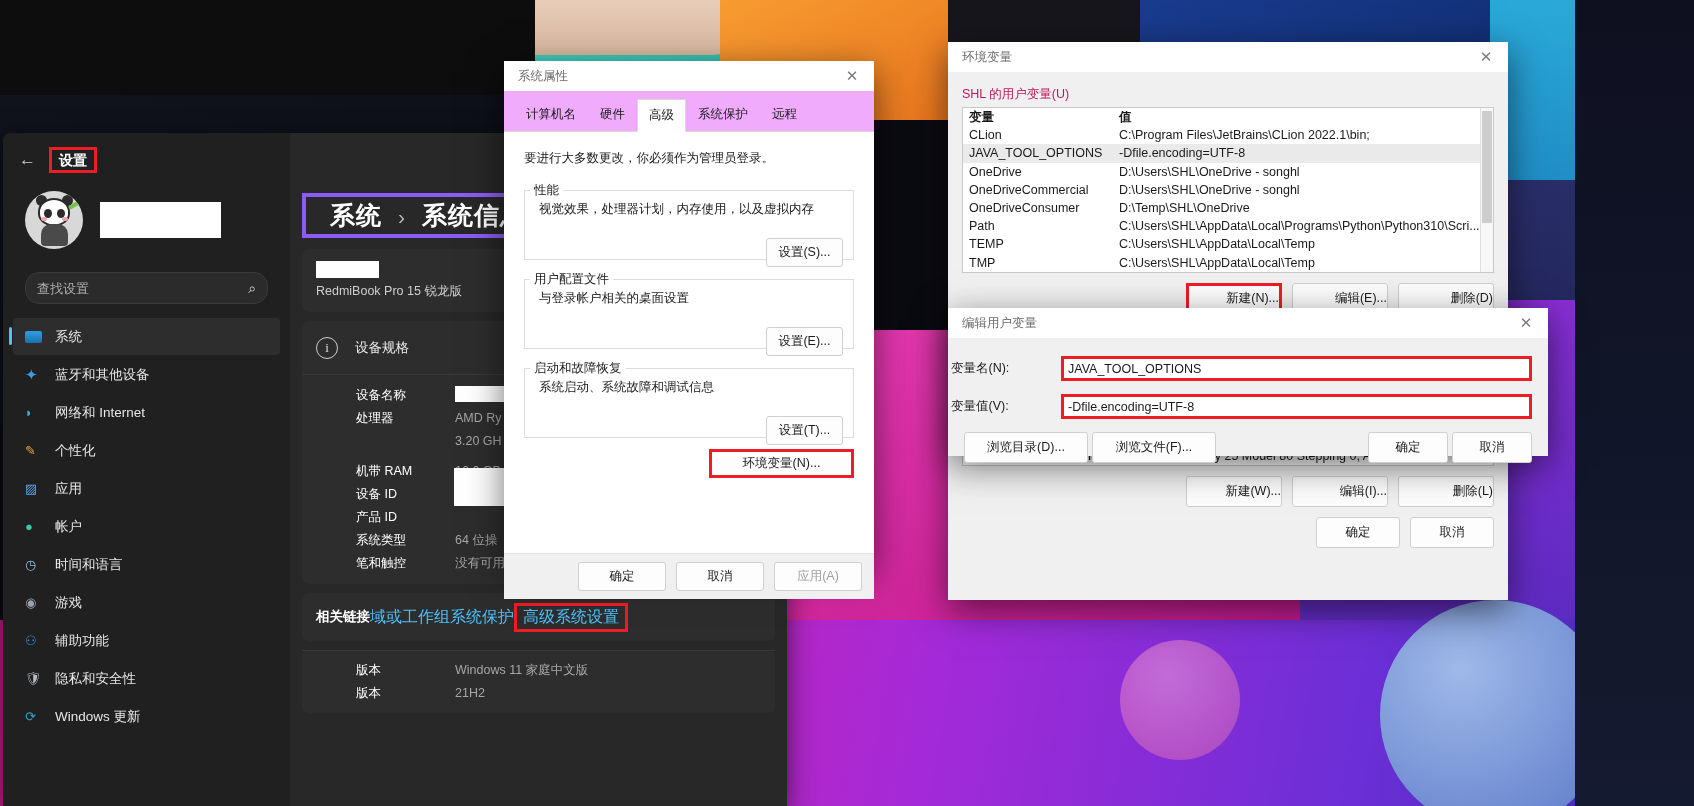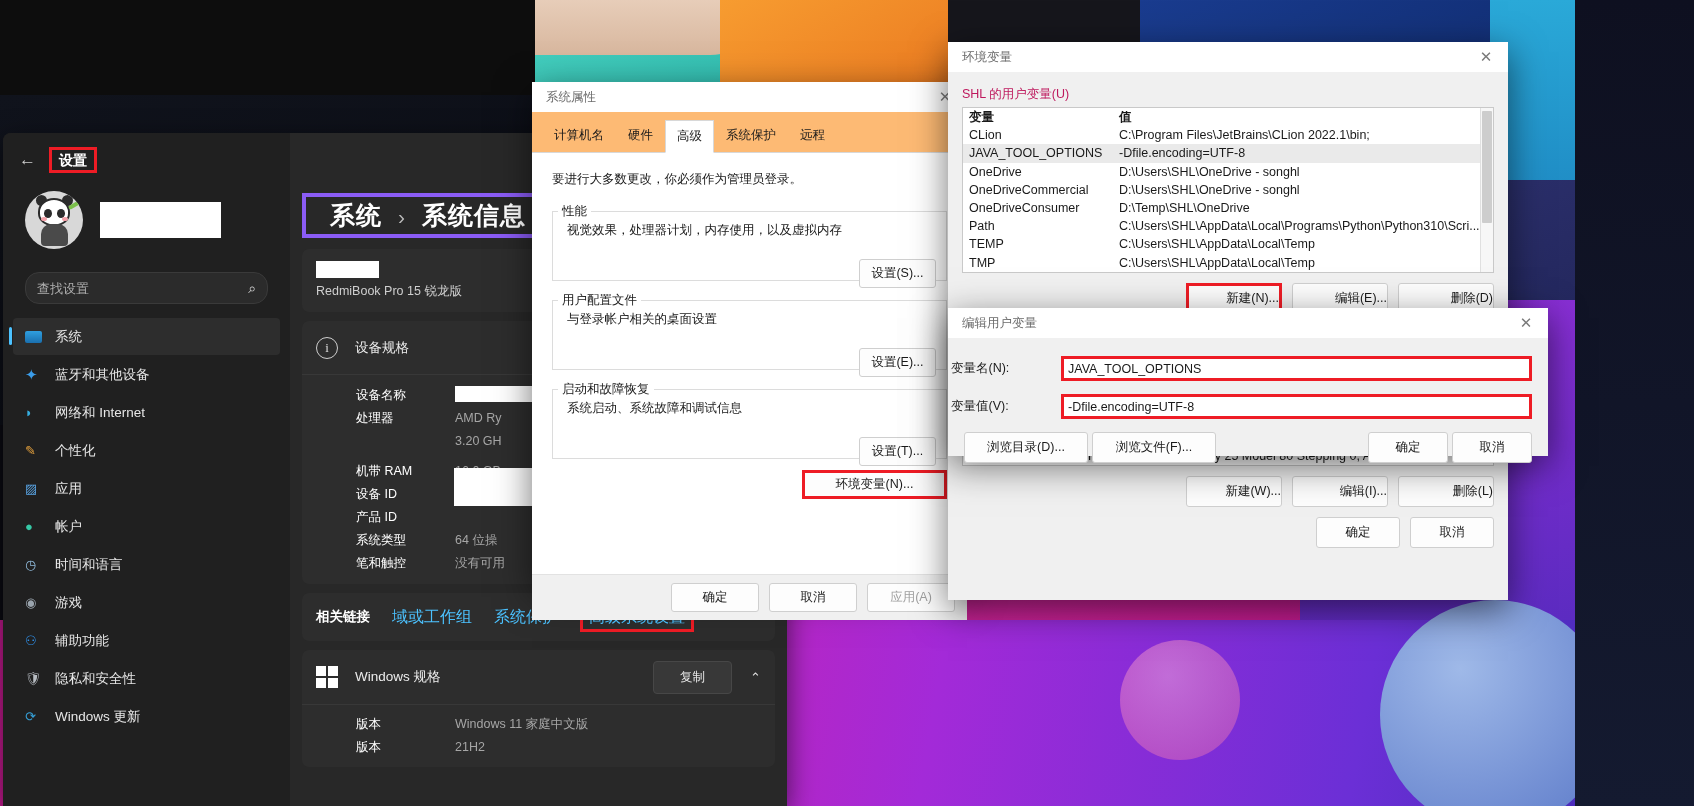--- a/index.html
+++ b/index.html
@@ -126,21 +126,21 @@
     color:#dcdcdc; font-size:13px; display:flex; align-items:center; justify-content:center;
     font-family:"Liberation Serif", serif;
   }
   .spec-title { color:#ececec; font-size:13.5px; margin-left:17px; }
   .spec-body { border-top:1px solid #383838; padding:9px 0 9px 0; position:relative;}
   .spec-row { display:flex; font-size:12.5px; line-height:23px; padding-left:54px; }
   .spec-k { color:#ffffff; width:99px; flex:0 0 99px; }
   .spec-v { color:#a6a6a6; }
   .redact-inline { display:inline-block; background:#fff; height:16px; width:110px; vertical-align:-3px;}
   .redact-block { position:absolute; left:152px; top:93px; width:186px; height:38px; background:#fff; }
-  .links-card { display:flex; align-items:center; height:48px; padding:0 14px; margin-top:9px; gap:22px; }
+  .links-card { display:flex; align-items:center; height:48px; padding:0 14px; margin-top:9px; }
   .links-label { color:#fff; font-size:13.5px; font-weight:600; }
   .link { color:#4cc2ff; font-size:16px; cursor:pointer; }
   .link.boxed { border:3px solid #ee1c25; padding:1px 6px; }
   .win-card { margin-top:9px; }
   .win-head { display:flex; align-items:center; height:54px; padding:0 14px; }
   .win-logo { width:22px; height:22px; display:grid; grid-template-columns:1fr 1fr; grid-template-rows:1fr 1fr; gap:2.5px;}
   .win-logo i { background:#fff; display:block; }
   .win-title { color:#ececec; font-size:13.5px; margin-left:17px; flex:1; }
   .copy-btn { background:#383838; border:1px solid #474747; color:#ececec; font-size:12.5px;
               border-radius:4px; padding:7px 26px; cursor:pointer; }
@@ -161,22 +161,22 @@
                align-items:center; justify-content:center; color:#7a7a7a; font-size:15px; cursor:pointer; }
   .btn {
     background:#fdfdfd; border:1px solid #cfcfcf; border-radius:3px;
     font-size:12.5px; color:#1a1a1a; padding:5px 0; cursor:pointer; text-align:center;
     font-family:"Liberation Sans",sans-serif;
   }
   .btn[disabled] { color:#a0a0a0; }
   .btn.hl { border:3px solid #ee1c25; border-radius:0; padding:3px 0; background:#fdfdfd;}
 
   
-  #sysprops { left:504px; top:82px; width:435px; height:505px;margin-left:28px; }
-  .tabs { display:flex; padding:7px 10px 0 10px; border-bottom:1px solid #d8d8d8; background:#fdba74;}
+  #sysprops { left:504px; top:61px; width:370px; height:505px; }
+  .tabs { display:flex; padding:7px 10px 0 10px; border-bottom:1px solid #d8d8d8; background:#f0abfc;}
   .tab { font-size:12.5px; padding:7px 11px; color:#1a1a1a; cursor:pointer; border:1px solid transparent; }
   .tab.active { background:#fff; border:1px solid #d8d8d8; border-bottom:1px solid #fff; position:relative; top:1px;}
   .sp-body { background:#fff; height:calc(100% - 38px - 46px); padding:18px 20px 0 20px; position:relative;}
   .sp-note { font-size:12.5px; color:#1a1a1a; margin-bottom:15px; }
   fieldset.grp { border:1px solid #dcdcdc; padding:0; margin-bottom:11px; position:relative; }
   fieldset.grp legend { font-size:12.5px; color:#1a1a1a; padding:0 4px; margin-left:5px; }
   .grp-desc { font-size:12.5px; color:#1a1a1a; padding:2px 0 0 14px; }
   .grp-btnrow { display:flex; justify-content:flex-end; padding:0 10px 9px 10px; }
   .grp-btn { width:77px; }
   .g1 { height:78px; } .g2 { height:78px; } .g3 { height:78px; }
@@ -377,31 +377,20 @@
       </div>
 
       <div class="card links-card">
         <span class="links-label">相关链接</span>
         <span class="link">域或工作组</span>
         <span class="link">系统保护</span>
         <span class="link boxed">高级系统设置</span>
       </div>
 
       <div class="card win-card">
-        <div class="win-head">
-          <span class="win-logo">
-              <i></i>
-              <i></i>
-              <i></i>
-              <i></i>
-            </span>
-          <span class="win-title">Windows 规格</span>
-          <button class="copy-btn">复制</button>
-          <span class="chev">⌃</span>
-        </div>
         <div class="win-body">
           <div class="spec-row">
               <span class="spec-k">版本</span>
               <span class="spec-v">Windows 11 家庭中文版</span>
             </div>
           <div class="spec-row">
               <span class="spec-k">版本</span>
               <span class="spec-v">21H2</span>
             </div>
         </div>

